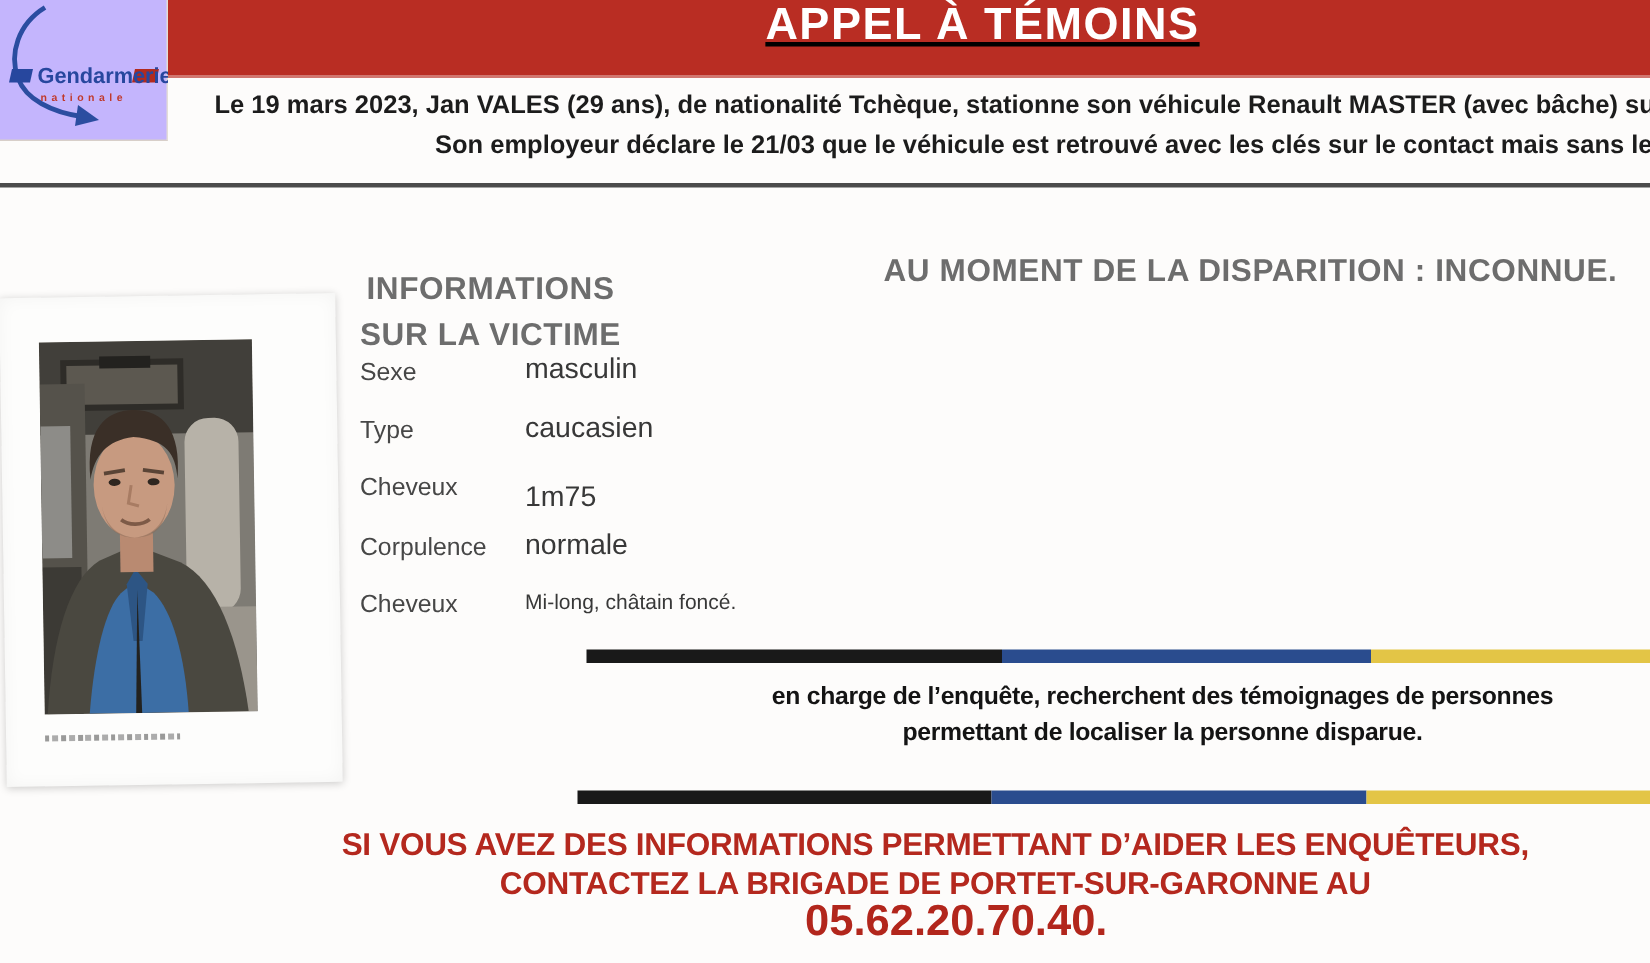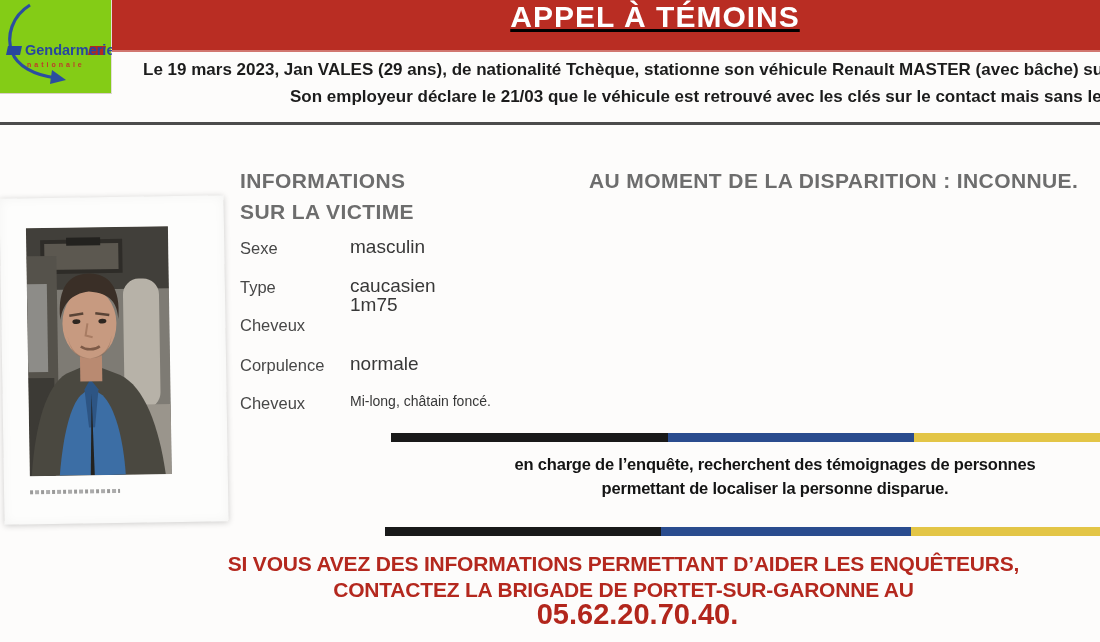--- a/index.html
+++ b/index.html
@@ -16,21 +16,21 @@
     display:flex; justify-content:center;
     border-bottom:2px solid rgba(255,255,255,.35);
     text-decoration:underline;
   }
   .banner-title {
     color:#ffffff; font-size:30px; font-weight:bold; letter-spacing:1px;
     padding-left:110px; white-space:nowrap;
   }
   .logo-box {
     position:absolute; left:0; top:0; width:112px; height:94px;
-    background:#84cc16; border-right:1px solid #e3ddd8; border-bottom:1px solid #d8cfc9;
+    background:#c4b5fd; border-right:1px solid #e3ddd8; border-bottom:1px solid #d8cfc9;
     z-index:3;
   }
   .intro-line { position:absolute; white-space:nowrap; font-weight:bold;
     color:#1c1c1c; font-size:17px; }
   .intro-1 { left:143px; top:60px; }
   .intro-2 { left:290px; top:87px; }
   .divider { position:absolute; left:0; top:122px; width:1100px; height:3px; background:#4c4c4c; }
 
   
   .sheet {
@@ -43,21 +43,21 @@
   .caption-smudge {
     position:absolute; left:26px; top:292px; width:90px; height:4px; opacity:.55;
     background:repeating-linear-gradient(90deg,#4a4a4a 0 3px, transparent 3px 5px,
       #6b6b6b 5px 9px, transparent 9px 11px);
     filter:blur(.4px);
   }
 
   
   .section-title { position:absolute; color:#6d6d6d; font-weight:bold;
     font-size:21px; line-height:31px; letter-spacing:.4px; white-space:nowrap; }
-  .title-info { left:240px; top:165px; }
+  .title-info { left:240px; top:177px;text-align:center; }
   .title-tenue { left:589px; top:165px; }
 
   .field-label { position:absolute; left:240px; font-size:16.5px; color:#474747; white-space:nowrap; }
   .field-value { position:absolute; left:350px; font-size:19px; color:#383838; white-space:nowrap; }
   .fv-small { font-size:14px; }
 
   
   .flagbar { position:absolute; height:9px; display:flex; }
   .bar-1 { left:391px; top:433px; width:709px; }
   .bar-2 { left:385px; top:527px; width:715px; }
@@ -149,21 +149,21 @@
     <div>AU MOMENT DE LA DISPARITION : INCONNUE.</div>
   </div>
 
   <div class="field-label" style="top:239px">Sexe</div>
   <div class="field-value" style="top:236px">masculin</div>
 
   <div class="field-label" style="top:278px">Type</div>
   <div class="field-value" style="top:275px">caucasien</div>
 
   <div class="field-label" style="top:316px">Cheveux</div>
-  <div class="field-value" style="top:294px">1m75</div>
+  <div class="field-value" style="top:321px">1m75</div>
 
   <div class="field-label" style="top:356px">Corpulence</div>
   <div class="field-value" style="top:353px">normale</div>
 
   <div class="field-label" style="top:394px">Cheveux</div>
   <div class="field-value fv-small" style="top:393px">Mi-long, châtain foncé.</div>
 
   <div class="flagbar bar-1">
     <span class="seg-black" style="background-color: rgb(25, 25, 25);"></span>
     <span class="seg-blue" style="background-color: rgb(42, 76, 142);"></span>

